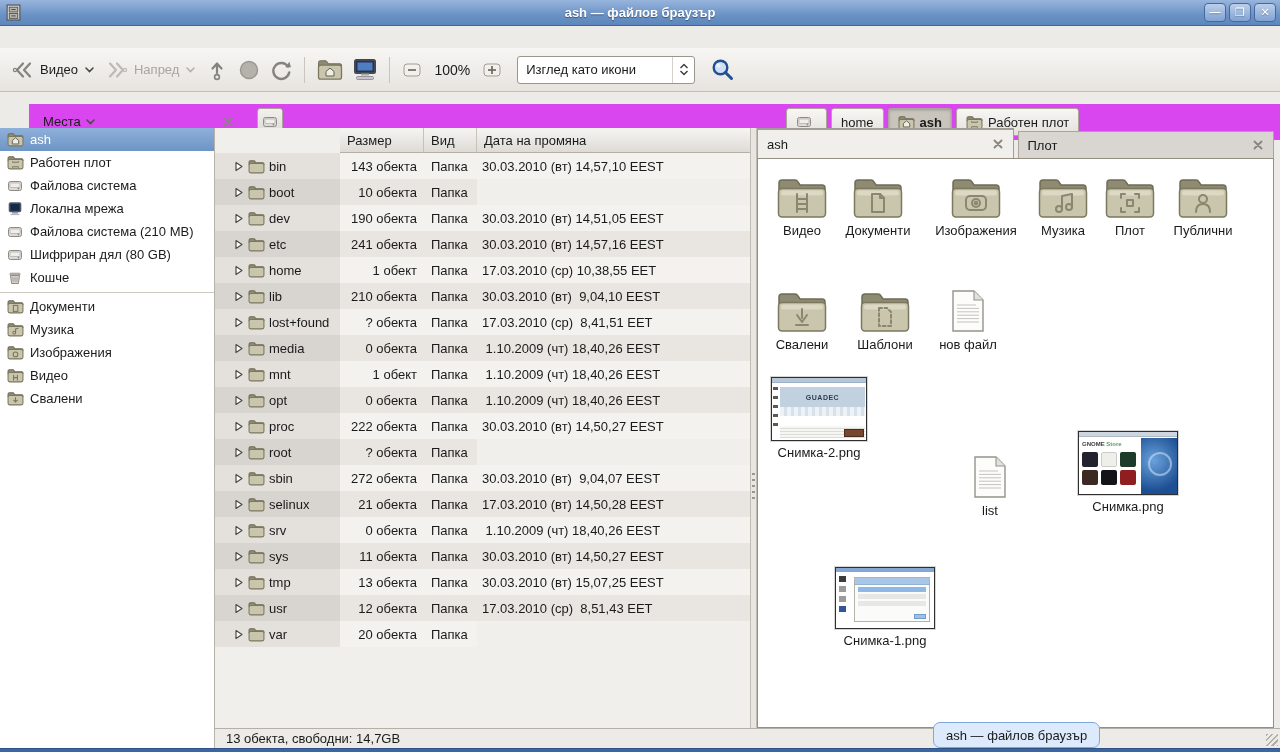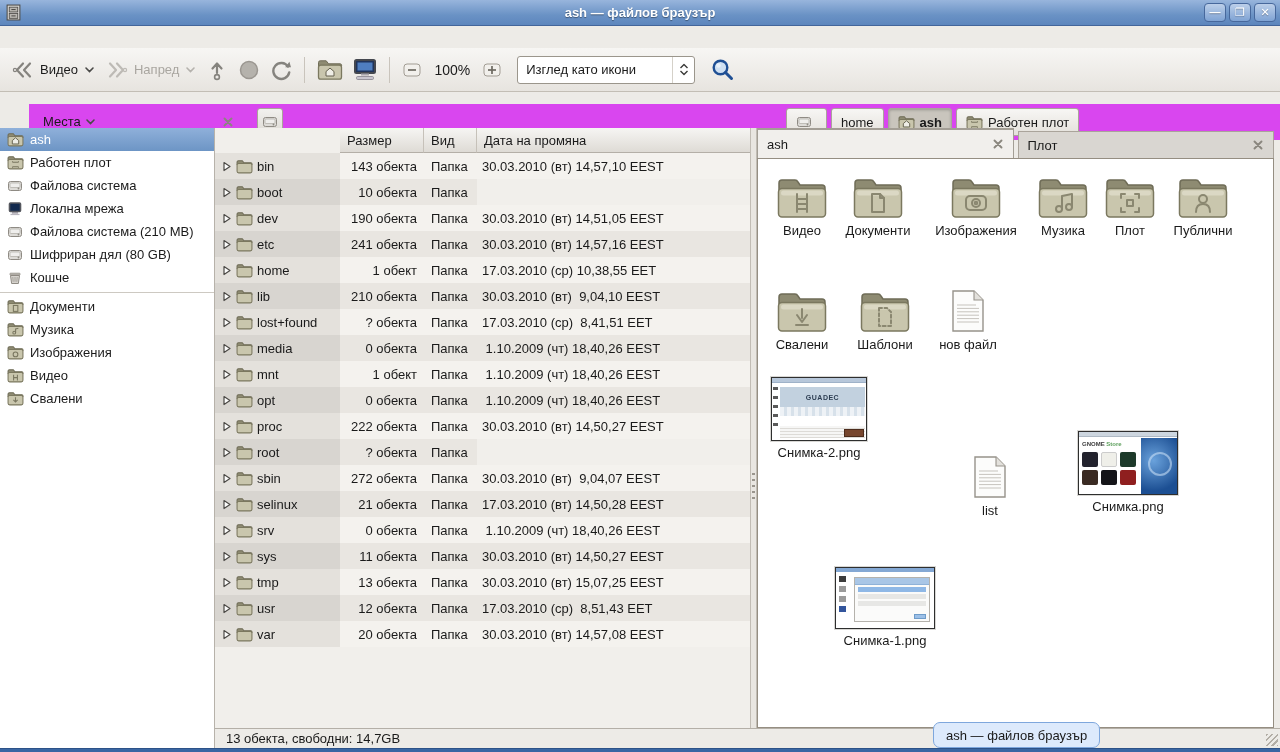--- a/index.html
+++ b/index.html
@@ -59,21 +59,21 @@
   .treepane{position:absolute;left:215px;top:128px;width:535px;bottom:24px;background:#f1efeb;overflow:hidden;}
   .tree-head{display:flex;height:25px;}
   .th{background:linear-gradient(#f6f5f3,#dedbd5);border-right:1px solid #c6c1b9;border-bottom:1px solid #b4afa7;
      display:flex;align-items:center;padding-left:7px;}
   .th-name{width:125px;justify-content:space-between;padding-right:24px;margin-top:44px;}
   .th-size{width:84px;}
   .th-type{width:53px;}
   .th-date{flex:1;border-right:none;}
   .trow{display:flex;height:26px;align-items:stretch;}
   .c{display:flex;align-items:center;}
-  .c-name{width:125px;gap:4px;padding-left:7px;}
+  .c-name{width:125px;gap:4px;padding-left:19px;}
   .c-size{width:84px;justify-content:flex-end;padding-right:7px;}
   .c-type{width:53px;padding-left:7px;}
   .c-date{flex:1;padding-left:5px;white-space:pre;}
   .trow:nth-child(odd) .c-name{background:#e4e1dc;}
   .trow:nth-child(odd) .c-size,.trow:nth-child(odd) .c-type,.trow:nth-child(odd) .c-date{background:#f4f2ee;}
   .trow:nth-child(even) .c-name{background:#d8d5d0;}
   .trow:nth-child(even) .c-size,.trow:nth-child(even) .c-type,.trow:nth-child(even) .c-date{background:#e9e6e1;}
   .expander{display:flex;align-items:center;}
   
   .splitter{position:absolute;left:750px;top:128px;width:7px;bottom:24px;background:#e9e6e1;
@@ -852,21 +852,20 @@
       <span>
               <svg width="17" height="15" viewBox="0 0 16 14">
                 <path d="M1 5 V2.8 q0-1.3 1.3-1.3 h3.6 l1.6 2 H14 q1 0 1 1 V5 z" fill="#8e8b72" stroke="#6f6c57"></path>
                 <rect x="1" y="4.2" width="14" height="8.8" rx="1.5" fill="#c9c6ad" stroke="#7b785f"></rect>
               </svg>
             </span>
       <span>var</span>
     </span>
     <span class="c c-size">20 обекта</span>
     <span class="c c-type">Папка</span>
-    <span class="c c-date">30.03.2010 (вт) 14,57,08 EEST</span>
   </div>
       </div>
   </div>
 
   <div class="splitter">
       <span class="grip"></span>
     </div>
 
   <div class="iconpane">
     <div class="tabsbar">

